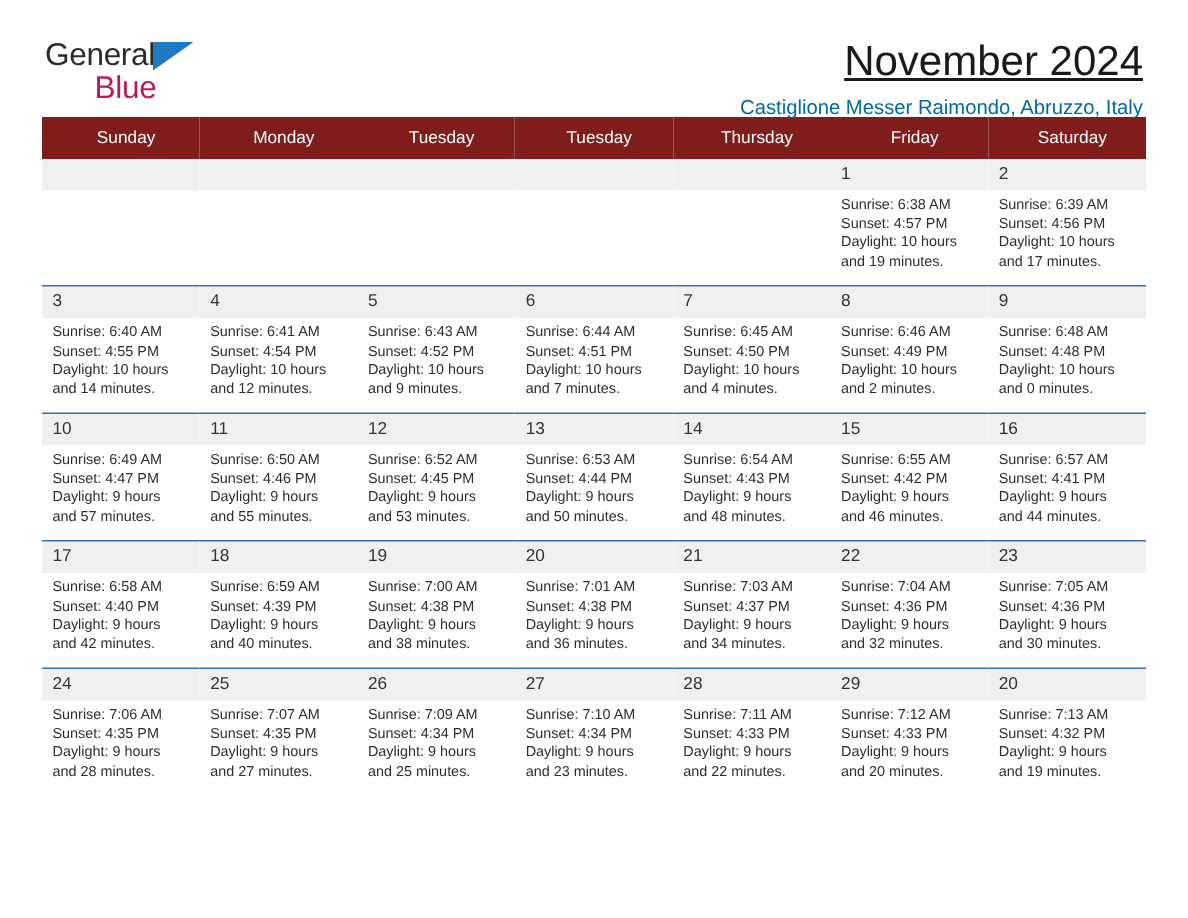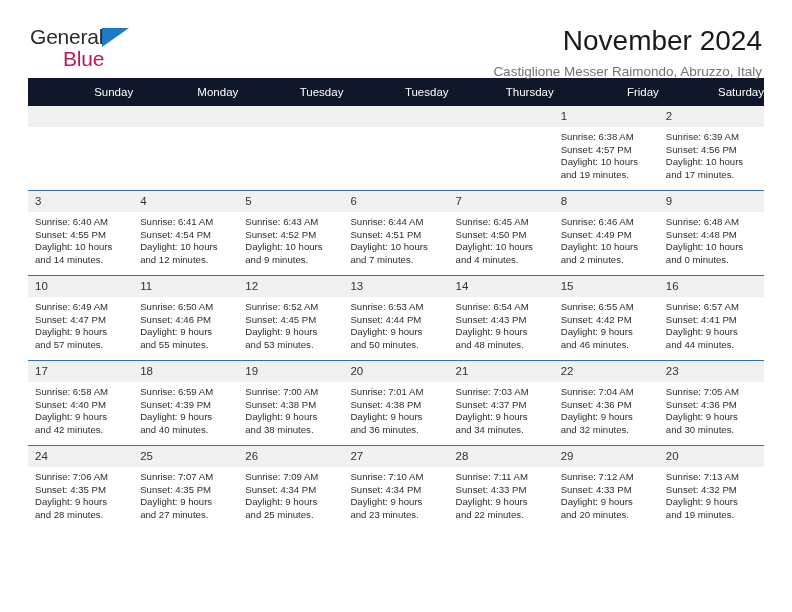--- a/index.html
+++ b/index.html
@@ -64,41 +64,42 @@
   }
   .titles {
     text-align: right;
     padding-right: 2px;
   }
   .cal-title {
     font-size: 28px;
     font-weight: normal;
     color: #1a1a1a;
     line-height: 1.05;
+    text-decoration: underline;
   }
   .cal-subtitle {
     font-size: 13.5px;
-    color: #737373;
+    color: #0369a1;
     margin-top: 10px;
     line-height: 1.1;
   }
 
   
   .calendar {
     width: 736px;
     border-collapse: collapse;
     table-layout: fixed;
     margin-top: 4px;
   }
   .calendar th {
-    background: #0f172a;
+    background: #7f1d1d;
     color: #ffffff;
     font-size: 11.5px;
     font-weight: normal;
-    text-align: right;
+    text-align: center;
     padding: 5px 0 5px 7px;
     height: 18px;
     border: none;
   }
   .calendar td {
     vertical-align: top;
     padding: 0;
     border: none;
     border-top: 1px solid #3071b4;
     height: 84px;

